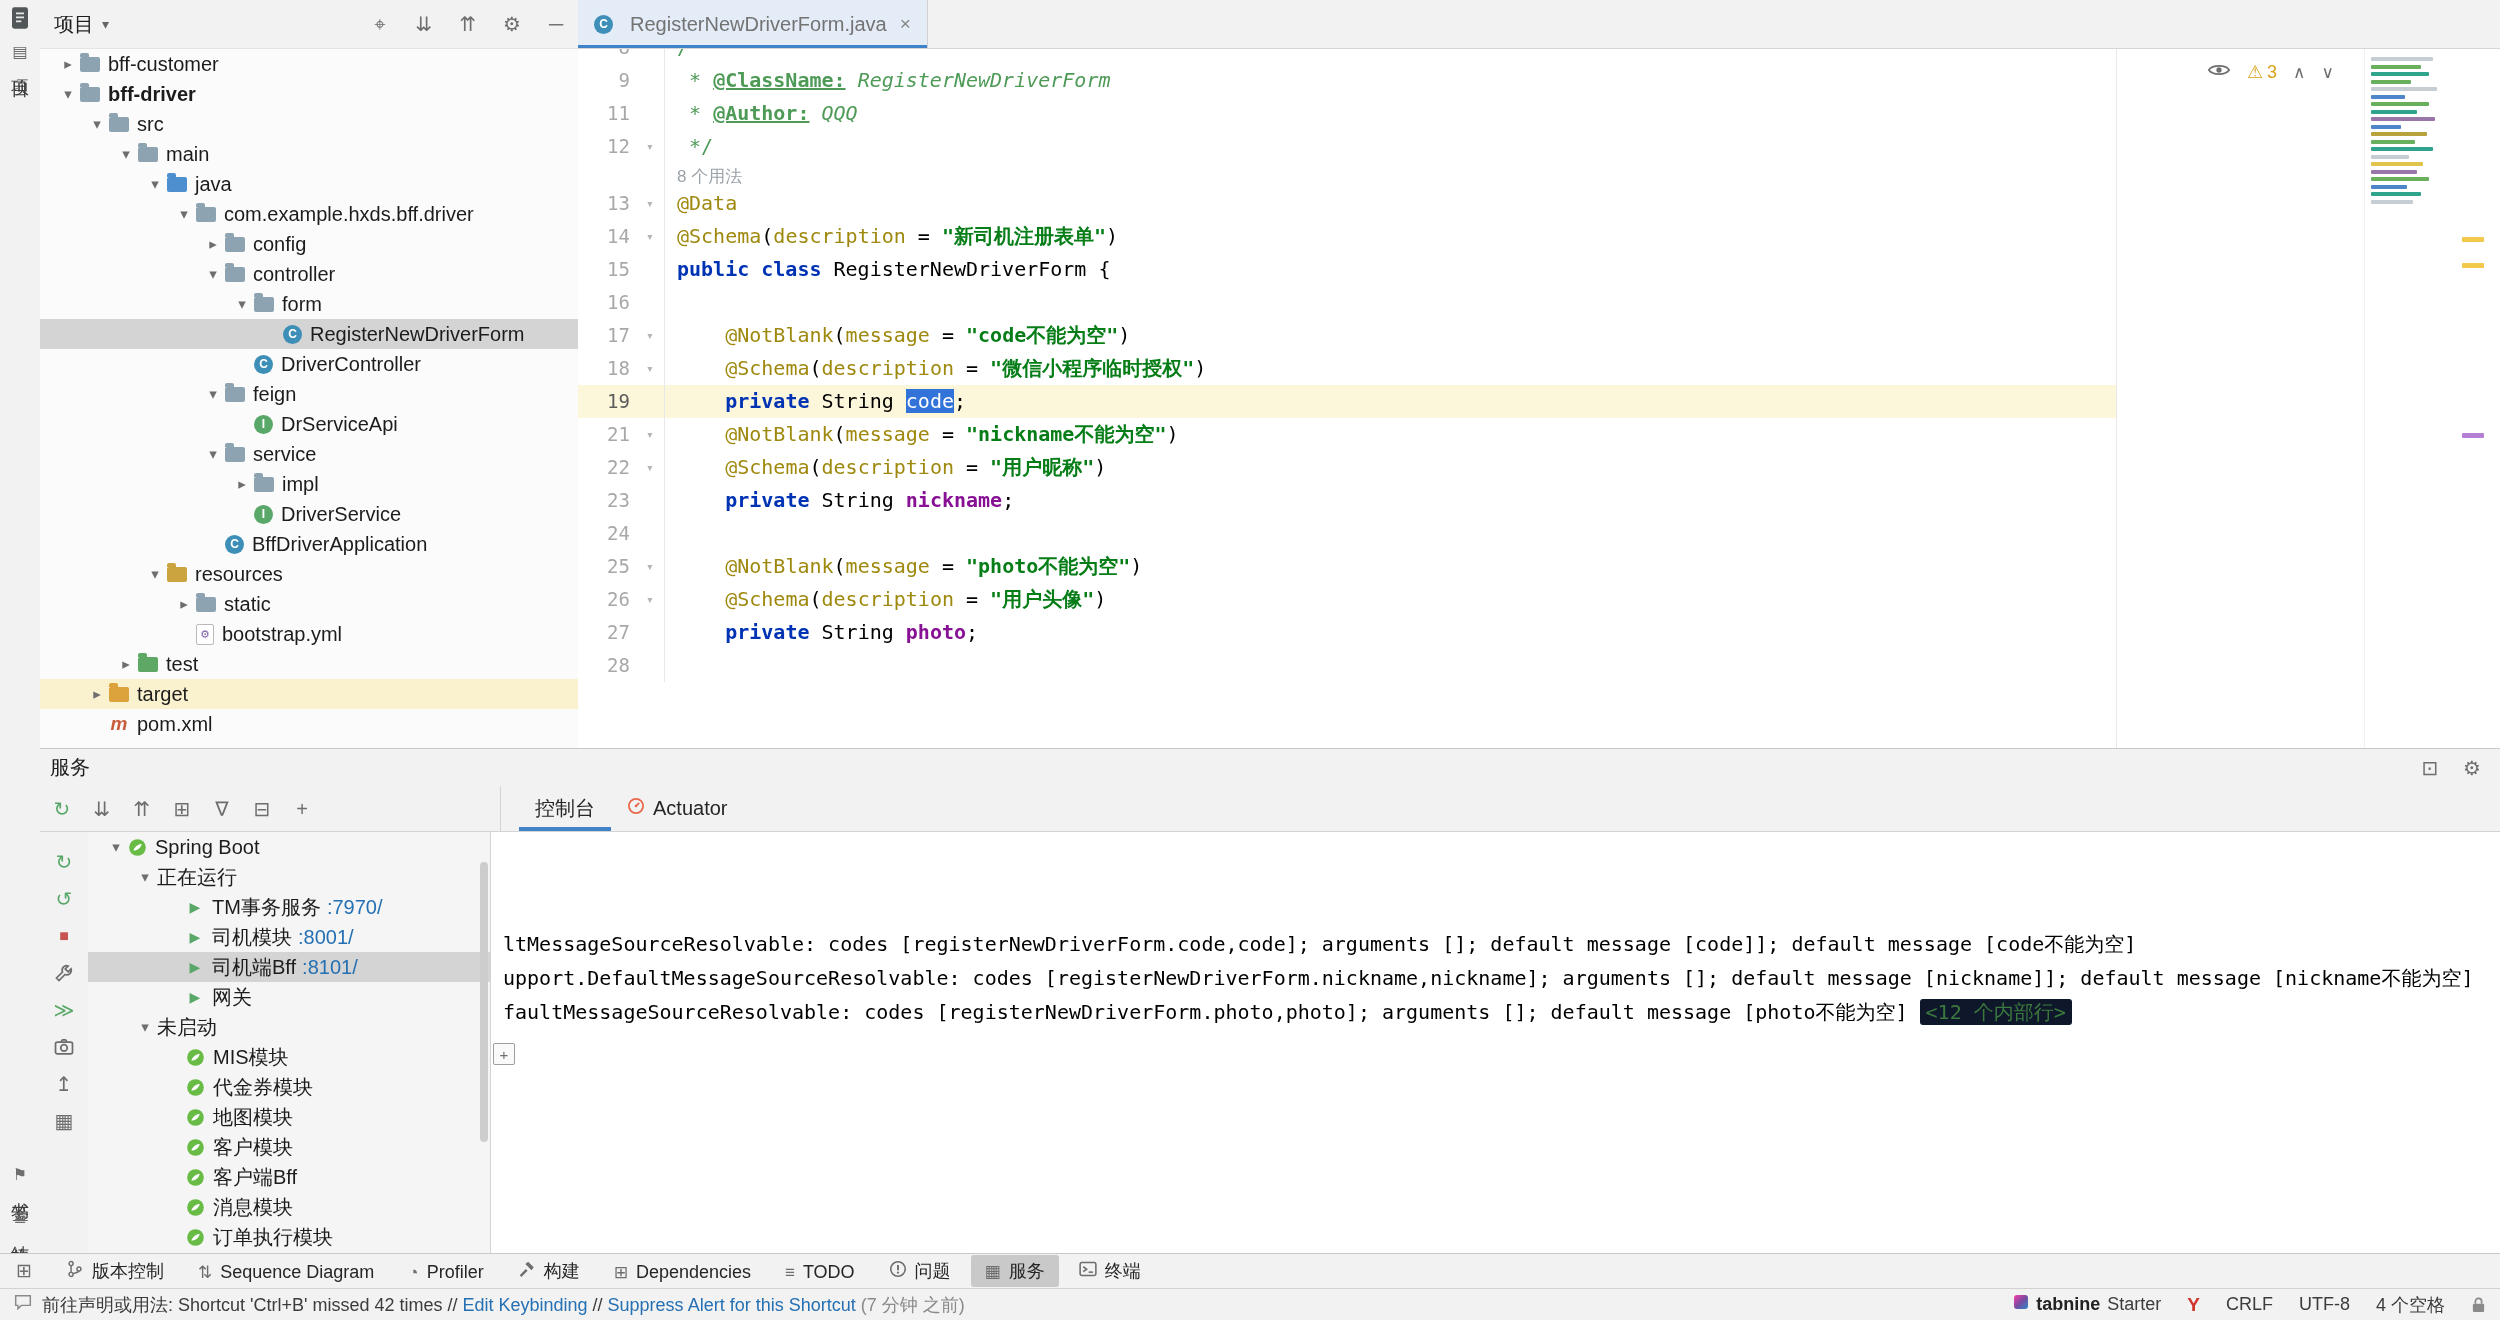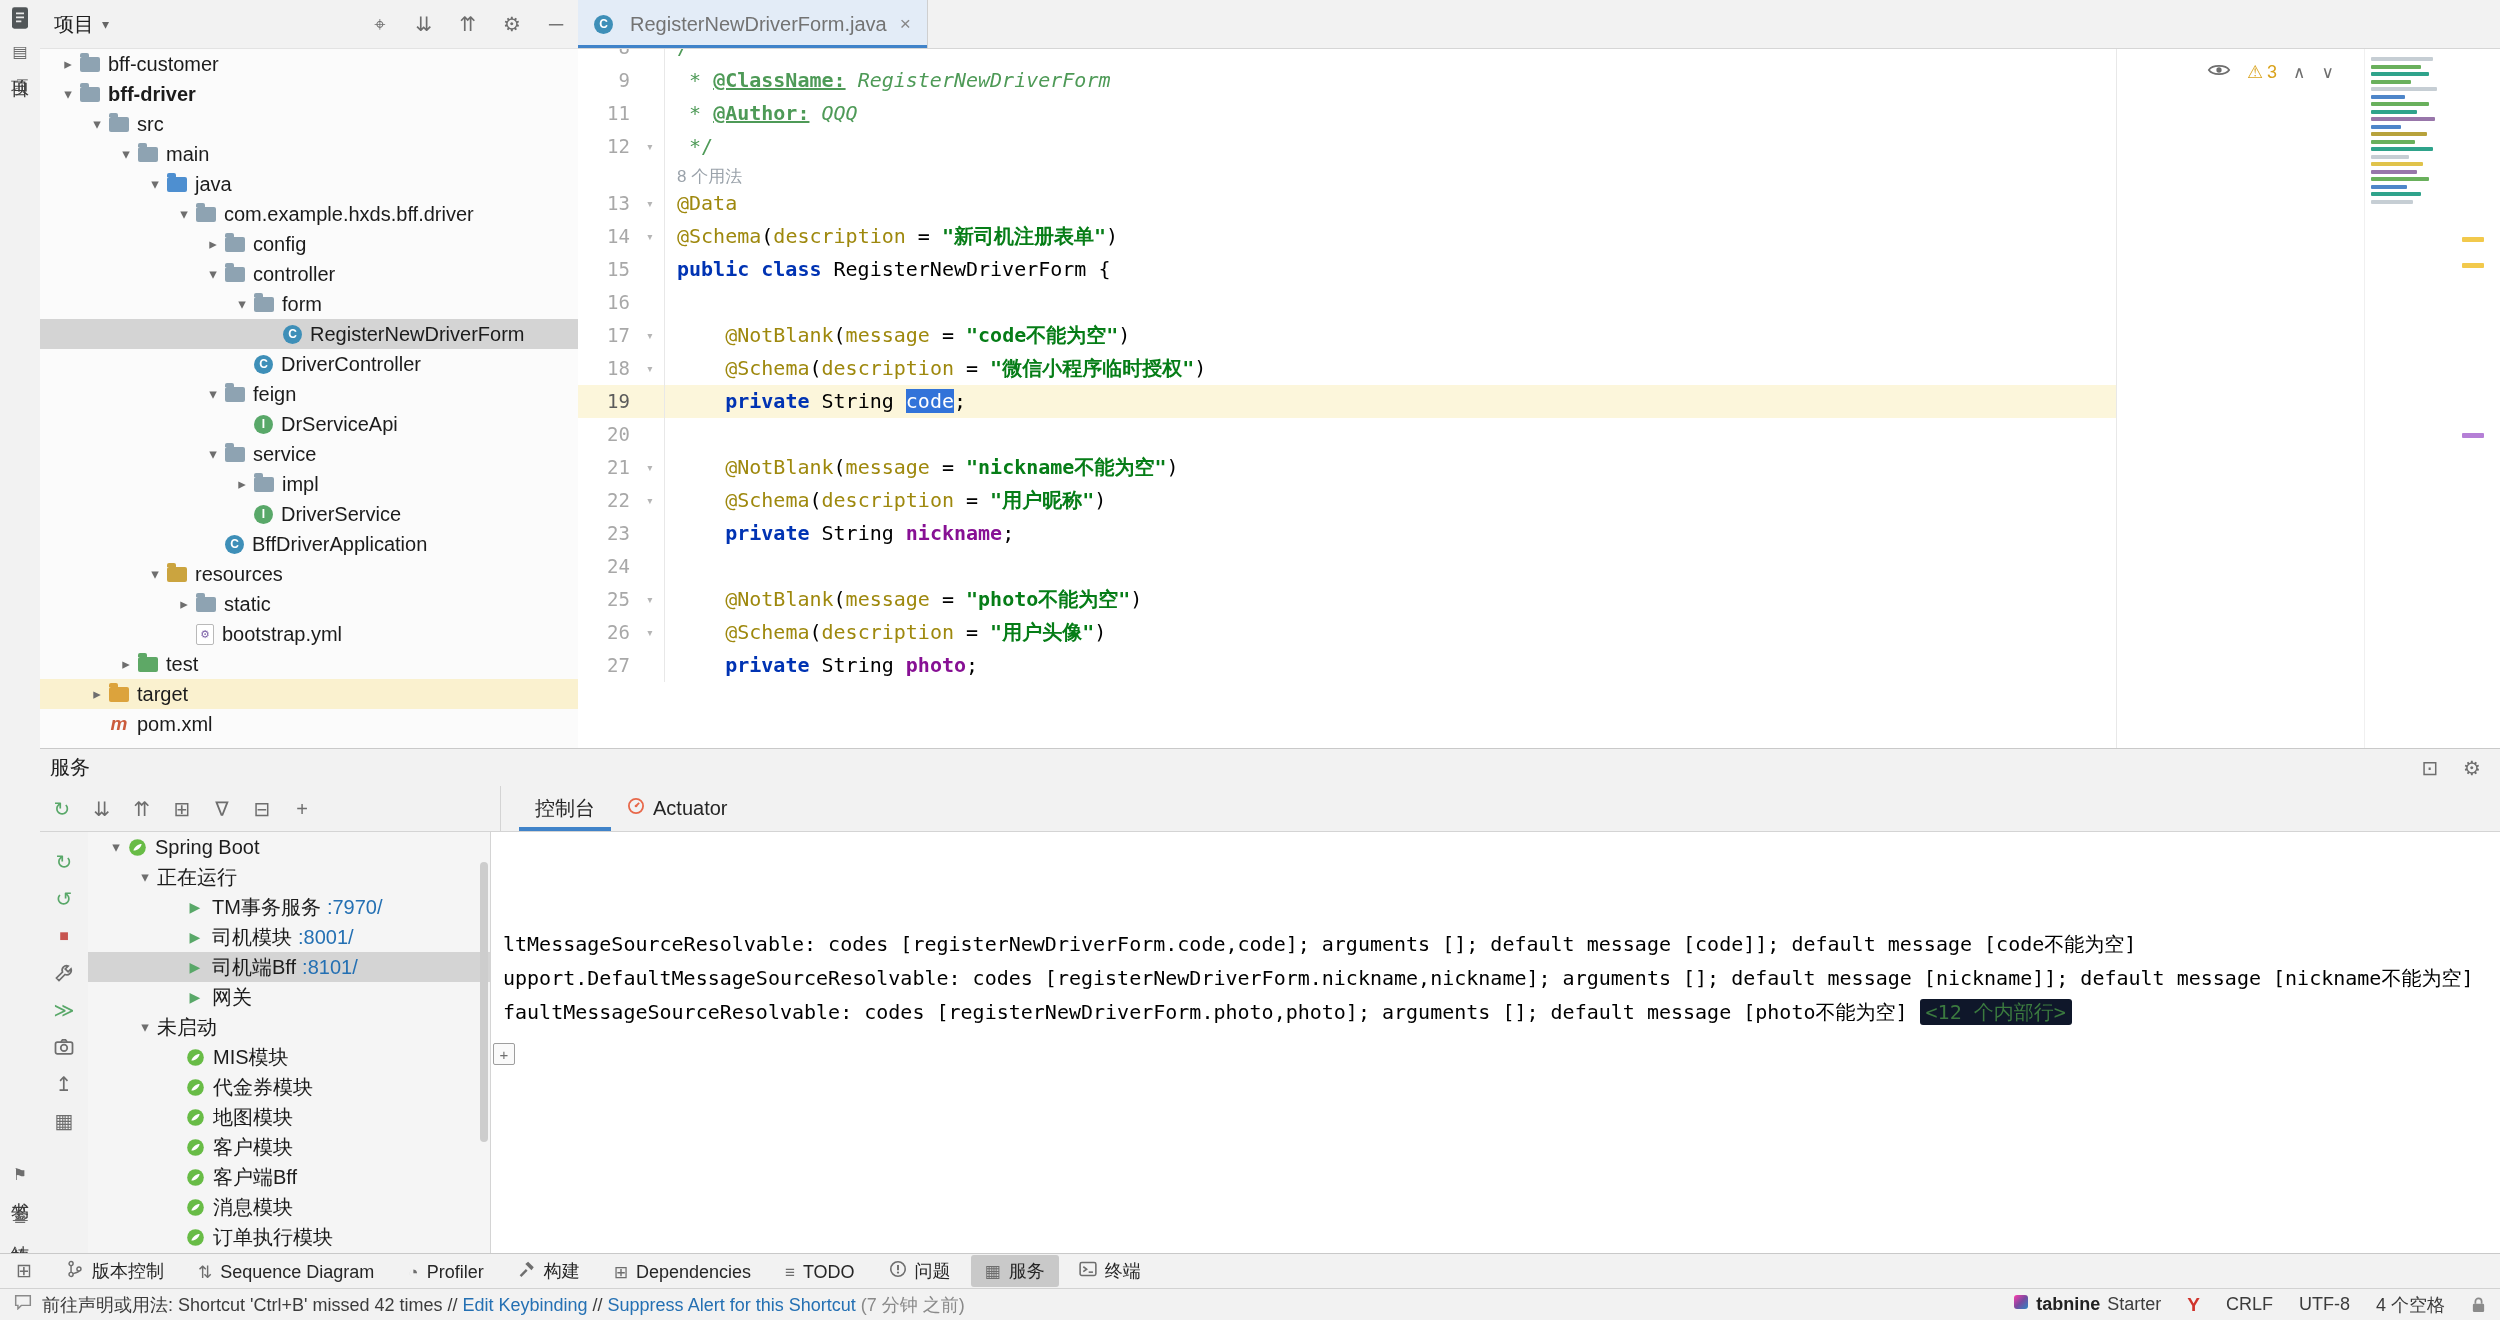--- a/index.html
+++ b/index.html
@@ -289,28 +289,28 @@
         <div class="cline"><span class="lnum">11</span><span class="lfold"></span><span class="ltext"><span class="cm"> * </span><span class="cmtag">@Author:</span><span class="cm"> </span><span class="cmval">QQQ</span></span></div>
         <div class="cline"><span class="lnum">12</span><span class="lfold">▾</span><span class="ltext"><span class="cm"> */</span></span></div>
         <div class="cline inlayrow"><span class="lnum"></span><span class="lfold"></span><span class="ltext"><span class="inlay-text">8 个用法</span></span></div>
         <div class="cline"><span class="lnum">13</span><span class="lfold">▾</span><span class="ltext"><span class="ann">@Data</span></span></div>
         <div class="cline"><span class="lnum">14</span><span class="lfold">▾</span><span class="ltext"><span class="ann">@Schema</span><span class="pln">(</span><span class="ann">description</span><span class="pln"> = </span><span class="str">"新司机注册表单"</span><span class="pln">)</span></span></div>
         <div class="cline"><span class="lnum">15</span><span class="lfold"></span><span class="ltext"><span class="kw">public class</span><span class="pln"> RegisterNewDriverForm {</span></span></div>
         <div class="cline"><span class="lnum">16</span><span class="lfold"></span><span class="ltext"></span></div>
         <div class="cline"><span class="lnum">17</span><span class="lfold">▾</span><span class="ltext"><span class="pln">    </span><span class="ann">@NotBlank</span><span class="pln">(</span><span class="ann">message</span><span class="pln"> = </span><span class="str">"code不能为空"</span><span class="pln">)</span></span></div>
         <div class="cline"><span class="lnum">18</span><span class="lfold">▾</span><span class="ltext"><span class="pln">    </span><span class="ann">@Schema</span><span class="pln">(</span><span class="ann">description</span><span class="pln"> = </span><span class="str">"微信小程序临时授权"</span><span class="pln">)</span></span></div>
         <div class="cline cur"><span class="lnum">19</span><span class="lfold"></span><span class="ltext"><span class="pln">    </span><span class="kw">private</span><span class="pln"> String </span><span class="sel">code</span><span class="pln">;</span></span></div>
-        <div class="cline"><span class="lnum">20</span><span class="lfold"></span><span class="ltext"></span></div>
         <div class="cline"><span class="lnum">21</span><span class="lfold">▾</span><span class="ltext"><span class="pln">    </span><span class="ann">@NotBlank</span><span class="pln">(</span><span class="ann">message</span><span class="pln"> = </span><span class="str">"nickname不能为空"</span><span class="pln">)</span></span></div>
         <div class="cline"><span class="lnum">22</span><span class="lfold">▾</span><span class="ltext"><span class="pln">    </span><span class="ann">@Schema</span><span class="pln">(</span><span class="ann">description</span><span class="pln"> = </span><span class="str">"用户昵称"</span><span class="pln">)</span></span></div>
         <div class="cline"><span class="lnum">23</span><span class="lfold"></span><span class="ltext"><span class="pln">    </span><span class="kw">private</span><span class="pln"> String </span><span class="fld">nickname</span><span class="pln">;</span></span></div>
         <div class="cline"><span class="lnum">24</span><span class="lfold"></span><span class="ltext"></span></div>
         <div class="cline"><span class="lnum">25</span><span class="lfold">▾</span><span class="ltext"><span class="pln">    </span><span class="ann">@NotBlank</span><span class="pln">(</span><span class="ann">message</span><span class="pln"> = </span><span class="str">"photo不能为空"</span><span class="pln">)</span></span></div>
         <div class="cline"><span class="lnum">26</span><span class="lfold">▾</span><span class="ltext"><span class="pln">    </span><span class="ann">@Schema</span><span class="pln">(</span><span class="ann">description</span><span class="pln"> = </span><span class="str">"用户头像"</span><span class="pln">)</span></span></div>
         <div class="cline"><span class="lnum">27</span><span class="lfold"></span><span class="ltext"><span class="pln">    </span><span class="kw">private</span><span class="pln"> String </span><span class="fld">photo</span><span class="pln">;</span></span></div>
+        <div class="cline"><span class="lnum">28</span><span class="lfold"></span><span class="ltext"></span></div>
       </div>
     <div id="inspect-widget">
       <span id="eye-btn"><svg width="24" height="16" viewBox="0 0 20 13">
             <path d="M1.5 6.5C4.5 2 15.5 2 18.5 6.5 15.5 11 4.5 11 1.5 6.5z" fill="none" stroke="#6E6E6E" stroke-width="1.4"></path>
             <circle cx="10" cy="6.5" r="2.2" fill="#6E6E6E"></circle>
           </svg></span>
       <span class="warn">⚠<span>3</span></span>
       <span class="nav">∧</span>
       <span class="nav">∨</span>
     </div>

